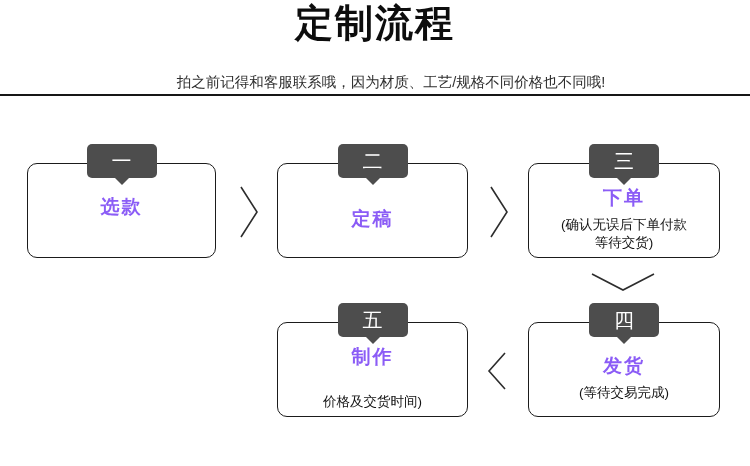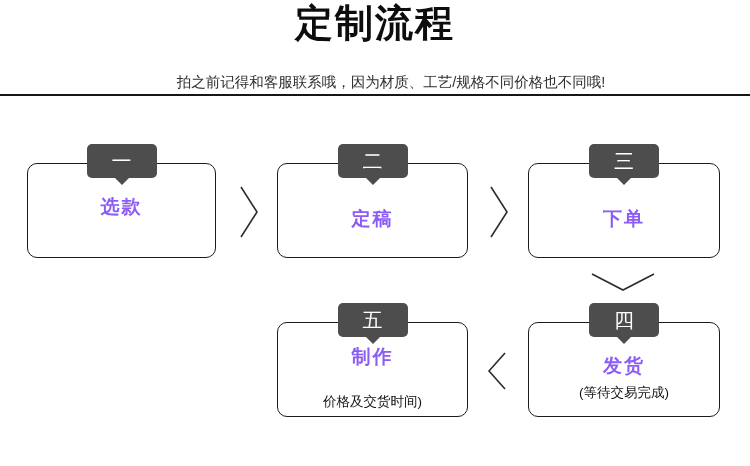--- a/index.html
+++ b/index.html
@@ -153,20 +153,24 @@
     <svg width="20" height="52" viewBox="0 0 20 52">
       <polyline points="2,1 18,26 2,51" fill="none" stroke="#2d2d2d" stroke-width="1.6"></polyline>
     </svg>
   </div>
 
   <div class="box box3">
     <div class="badge">
       <span>三</span>
     </div>
     <div class="box-title">下单</div>
+    <div class="box-desc">
+      <span>(确认无误后下单付款</span><br>
+      <span>等待交货)</span>
+    </div>
   </div>
 
   <div class="arrow arrow-d">
     <svg width="64" height="20" viewBox="0 0 64 20">
       <polyline points="1,2 32,18 63,2" fill="none" stroke="#2d2d2d" stroke-width="1.6"></polyline>
     </svg>
   </div>
 
   <div class="box box4">
     <div class="badge">

